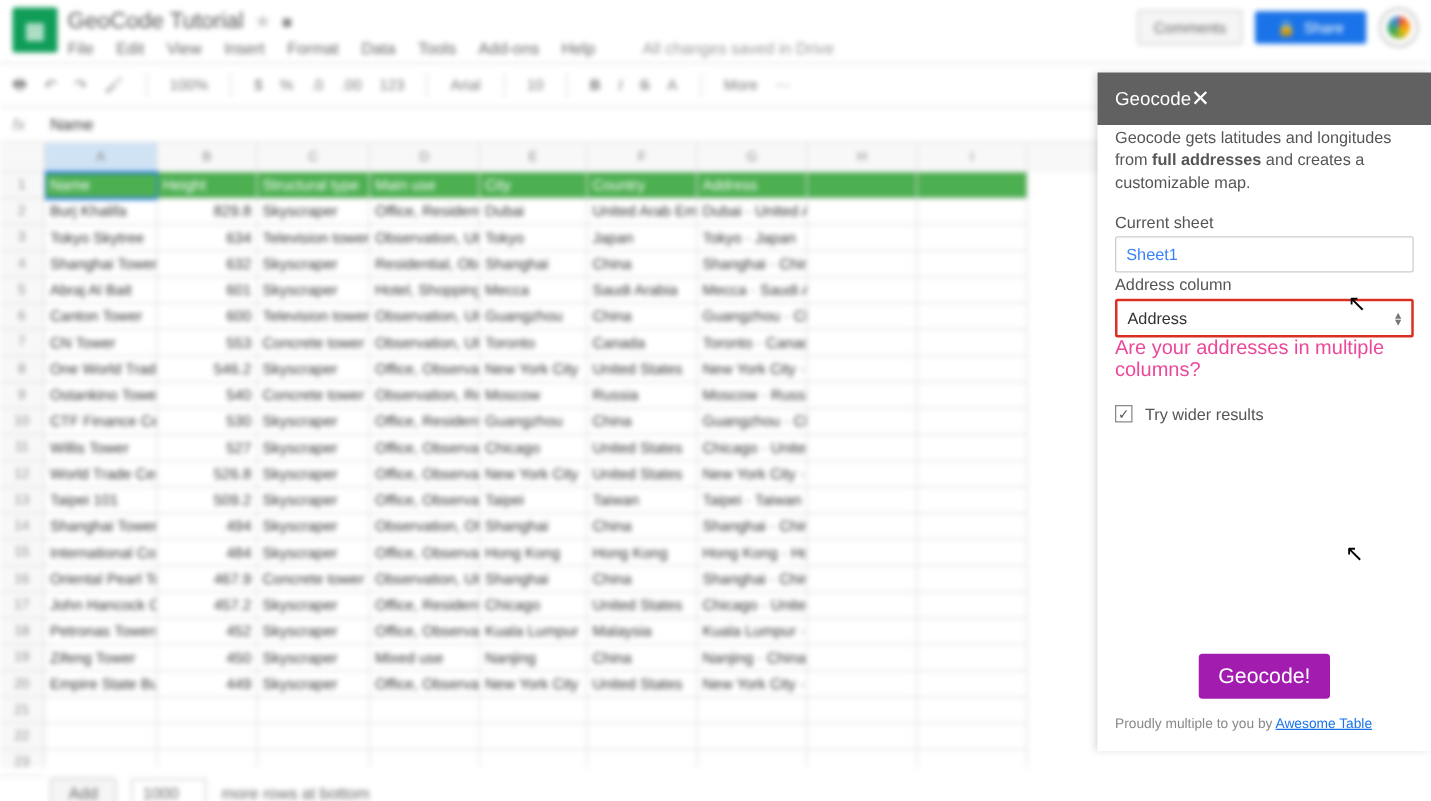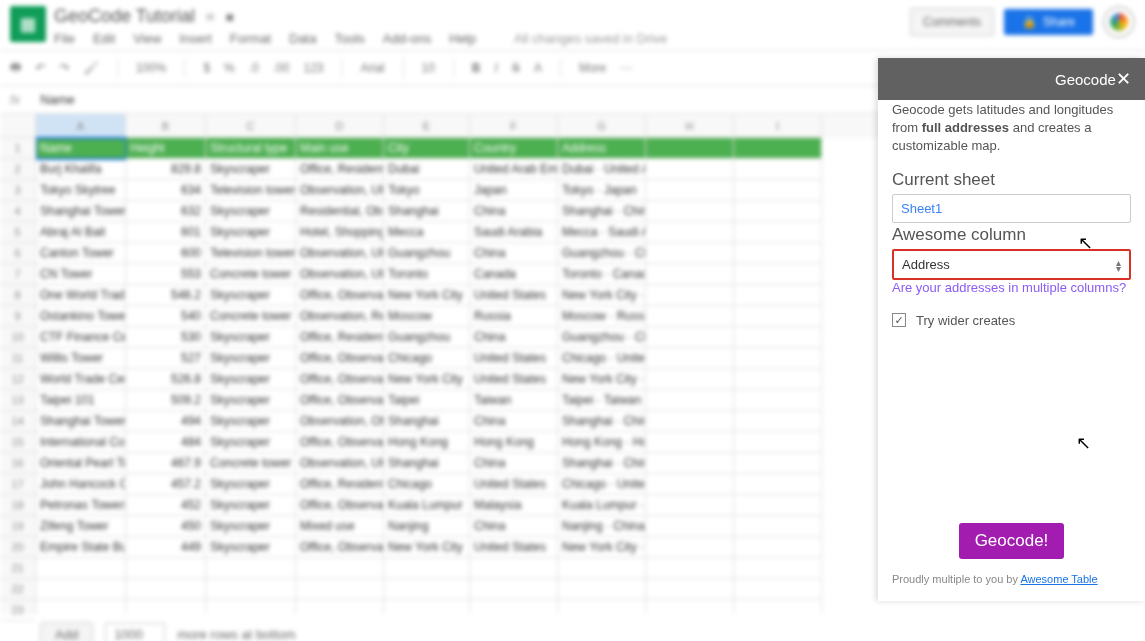--- a/index.html
+++ b/index.html
@@ -54,29 +54,29 @@
 
 .cA { width: 90px; } .cB { width: 80px; } .cC { width: 90px; } .cD { width: 88px; } .cE { width: 86px; } .cF { width: 88px; } .cG { width: 88px; } .cH { width: 88px; } .cI { width: 88px; }
 
 
 .bottom-add { padding: 8px 40px; display: flex; align-items: center; gap: 12px; color: #666; }
 .bottom-add .add-btn { padding: 4px 14px; border: 1px solid #ccc; background: #f5f5f5; border-radius: 3px; }
 .bottom-add .num-input { padding: 3px 8px; border: 1px solid #ccc; width: 60px; }
 
 
 .side-panel { position: absolute; top: 58px; right: 0; width: 267px; height: 543px; background: #fff; box-shadow: -2px 0 6px rgba(0,0,0,0.15); display: flex; flex-direction: column; font-size: 13px; }
-.panel-header { background: #616161; color: #fff; padding: 10px 14px; display: flex; justify-content: flex-end; align-items: center; font-size: 15px; }
+.panel-header { background: #616161; color: #fff; padding: 10px 14px; display: flex; justify-content: flex-start; align-items: center; font-size: 15px; }
 .panel-header .close { cursor: pointer; font-size: 18px; }
 .panel-body { padding: 1px 14px; flex: 1; color: #555; }
 .panel-body p { line-height: 1.4; margin-bottom: 14px; }
-.panel-body .label { font-size: 17px; color: #555; margin-bottom: 4px; margin-top: 2px; }
+.panel-body .label { font-size: 13px; color: #555; margin-bottom: 4px; margin-top: 2px; }
 .panel-body .textbox { width: 100%; border: 1px solid #ccc; padding: 6px 8px; font-size: 13px; color: #3b82f6; border-radius: 2px; }
 .panel-body .selectbox { width: 100%; border: 2px solid #d93025; padding: 6px 8px; font-size: 13px; color: #333; border-radius: 2px; background: #fff; display: flex; justify-content: space-between; align-items: flex-end; position: relative; }
 .panel-body .selectbox .carets { font-size: 10px; color: #777; line-height: 0.6; }
-.panel-body a { color: #8b5cf6; text-decoration: none; font-size: 13px; }
+.panel-body a { color: #ec4899; text-decoration: none; font-size: 16px; }
 .panel-body .checkbox-row { margin-top: 18px; display: flex; align-items: center; gap: 10px; }
 .panel-body .checkbox-row .chk { width: 14px; height: 14px; border: 1px solid #888; display: flex; align-items: center; justify-content: center; font-size: 11px; color: #555; }
 .panel-footer { padding: 12px 14px 16px; text-align: center; }
 .geocode-btn { background: #a21caf; color: #fff; padding: 8px 16px; border-radius: 3px; font-size: 17px; cursor: pointer; display: inline-block; }
 .panel-footer .credit { font-size: 11px; color: #888; margin-top: 14px; text-align: left; }
 .panel-footer .credit a { color: #1a73e8; text-decoration: underline; }
 
 .cursor1 { position: absolute; left: 1078px; top: 232px; pointer-events: none; font-size: 18px; color: #000; z-index: 1000; }
 .cursor2 { position: absolute; left: 1076px; top: 432px; pointer-events: none; font-size: 18px; color: #000; z-index: 1000; }
 </style>
@@ -460,29 +460,29 @@
   <div class="panel-header">
     <span>Geocode</span>
     <span class="close">✕</span>
   </div>
   <div class="panel-body">
     <p>
       <span>Geocode gets latitudes and longitudes from </span><b>full addresses</b><span> and creates a customizable map.</span>
     </p>
     <div class="label">Current sheet</div>
     <div class="textbox">Sheet1</div>
-    <div class="label">Awesome column</div>
+    <div class="label">Address column</div>
     <div class="selectbox">
       <span>Address</span>
       <span class="carets">▴<br>▾</span>
     </div>
     <a href="#">Are your addresses in multiple columns?</a>
     <div class="checkbox-row">
       <span class="chk">✓</span>
-      <span>Try wider creates</span>
+      <span>Try wider results</span>
     </div>
   </div>
   <div class="panel-footer">
     <div class="geocode-btn">Geocode!</div>
     <div class="credit">
       <span>Proudly multiple to you by </span><a href="#">Awesome Table</a>
     </div>
   </div>
 </div>
 

